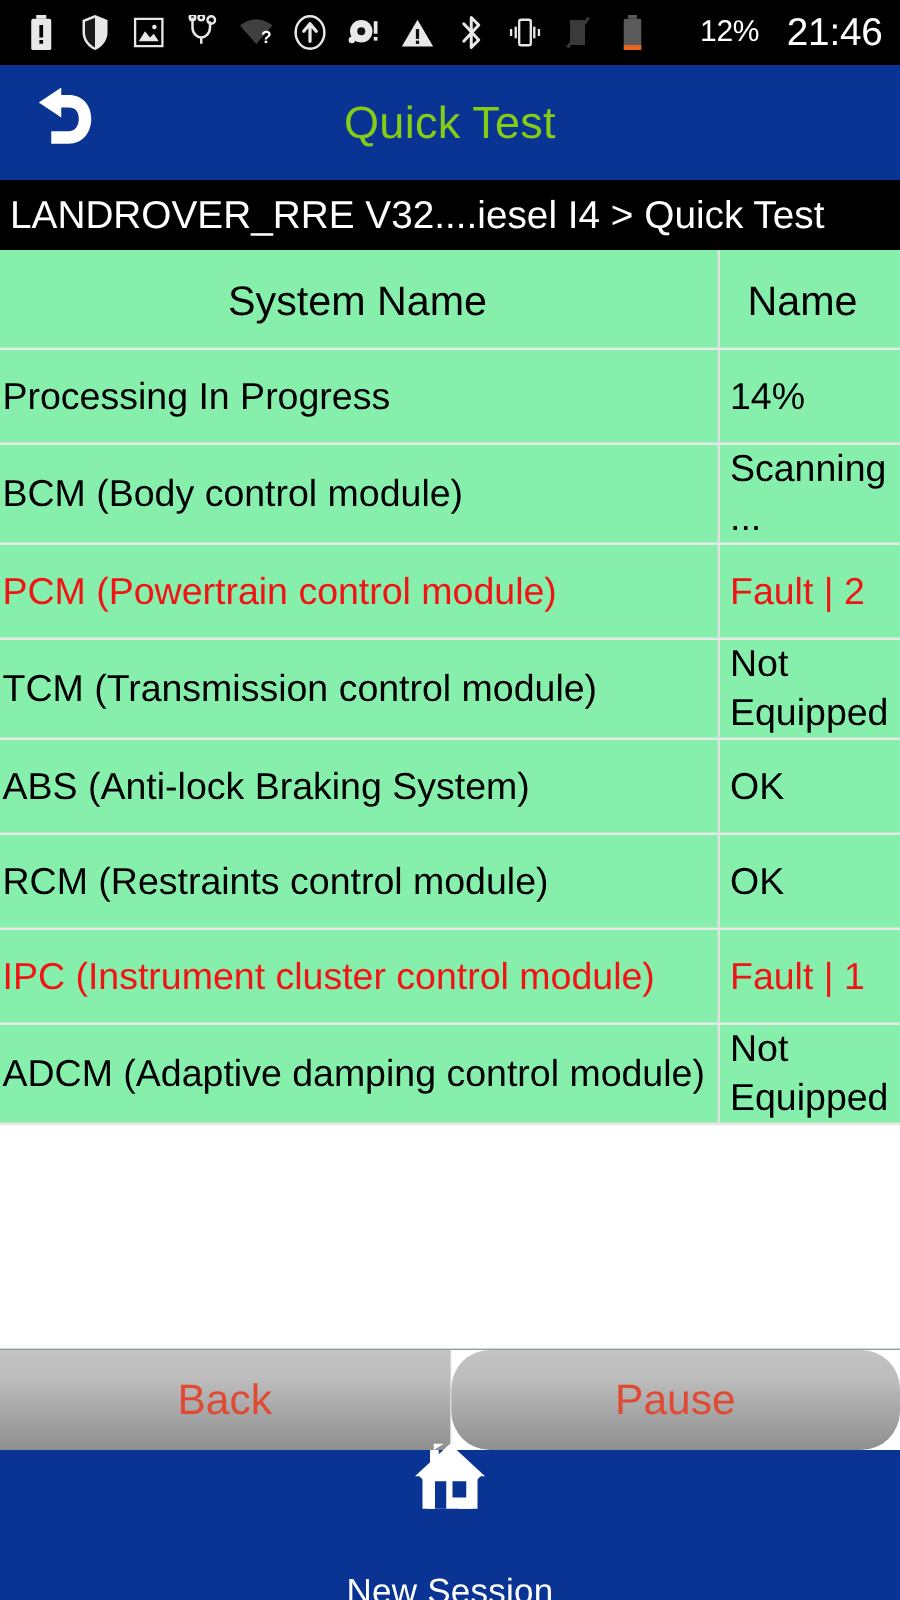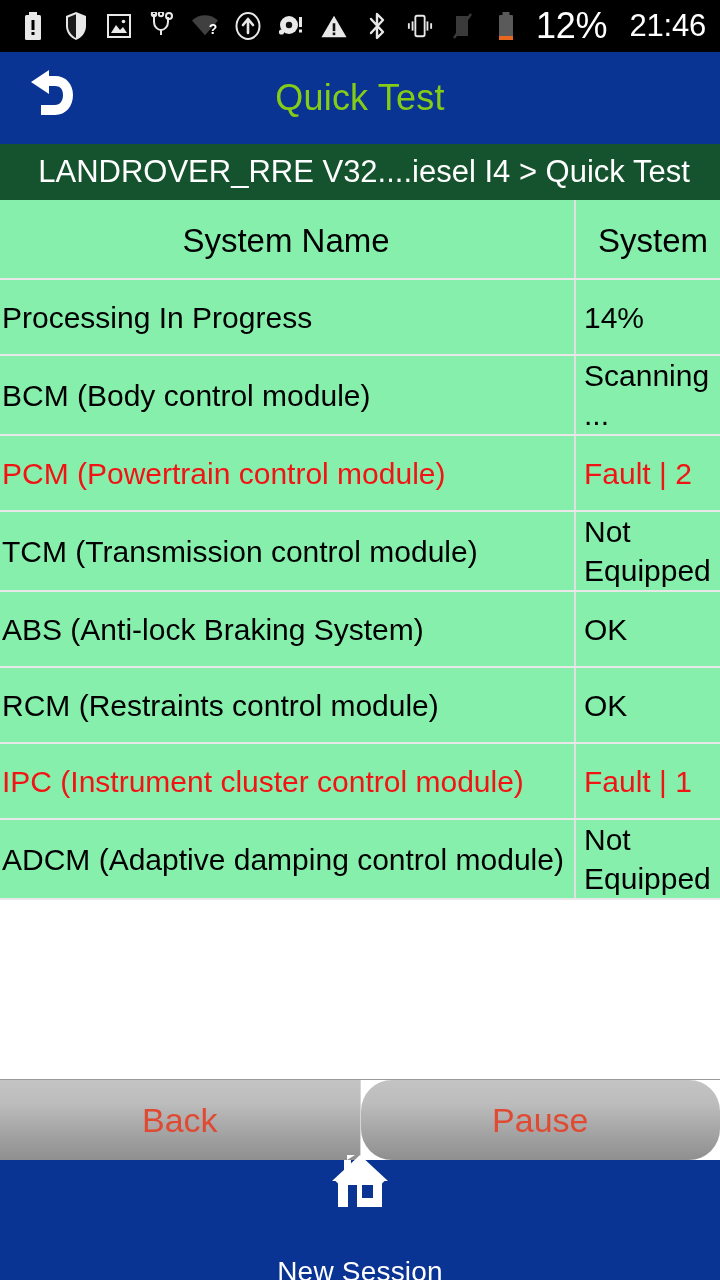--- a/index.html
+++ b/index.html
@@ -47,21 +47,21 @@
   }
   .sicon svg { display: block; }
   .status-right {
     display: flex;
     align-items: center;
     gap: 22px;
     margin-left: 12px;
   }
   .battery-pct {
     color: #ffffff;
-    font-size: 36px;
+    font-size: 24px;
     letter-spacing: -0.2px;
   }
   .clock {
     color: #ffffff;
     font-size: 31px;
     letter-spacing: -0.2px;
   }
 
   
   .titlebar {
@@ -87,28 +87,27 @@
     color: #84cc16;
     font-size: 36px;
     letter-spacing: 0.2px;
     pointer-events: none;
   }
 
   
   .breadcrumb {
     flex: 0 0 56px;
     height: 56px;
-    background: #14532d;
+    background: #000000;
     display: flex;
     align-items: center;
     padding-left: 8px;
     box-sizing: border-box;
     overflow: hidden;
     white-space: nowrap;
-    justify-content: center;
   }
   .breadcrumb-text {
     color: #ffffff;
     font-size: 31px;
     letter-spacing: 0px;
   }
 
   
   .table {
     flex: 1 1 auto;
@@ -332,21 +331,21 @@
     <div class="title-text">Quick Test</div>
   </div>
 
   <div class="breadcrumb">
     <span class="breadcrumb-text">LANDROVER_RRE V32....iesel I4 &gt; Quick Test</span>
   </div>
 
   <div class="table">
     <div class="row header">
       <div class="cell-name">System Name</div>
-      <div class="cell-state">System</div>
+      <div class="cell-state">Name</div>
     </div>
     <div id="table-body">
         <div class="row">
           <div class="cell-name">Processing In Progress</div>
           <div class="cell-state">
             <span class="wrap">14%</span>
           </div>
         </div>
         <div class="row">
           <div class="cell-name">BCM (Body control module)</div>

